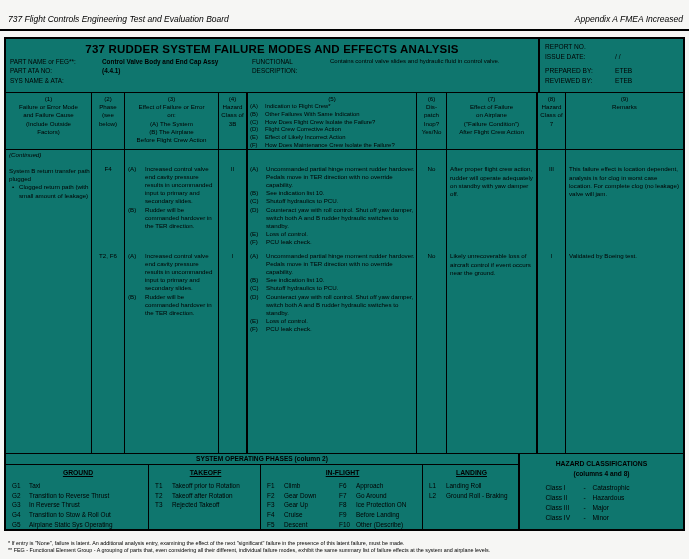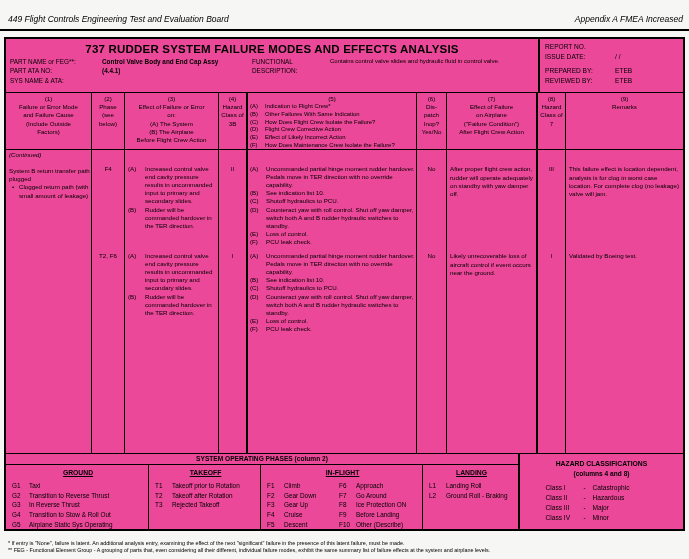--- a/index.html
+++ b/index.html
@@ -5,21 +5,21 @@
   * { margin:0; padding:0; box-sizing:border-box; }
   html,body { width:689px; height:559px; background:#f6f6f4; }
   body { font-family:"Liberation Sans", sans-serif; color:#000; position:relative; overflow:hidden; }
   .pre { white-space:pre-line; }
 
   
   .page-header { position:absolute; top:14px; left:8px; width:675px; display:flex; justify-content:space-between; font-style:italic; font-size:8.5px; }
   .header-rule { position:absolute; top:29px; left:0; width:689px; height:2px; background:#000; }
 
   
-  .main-table { position:absolute; top:37px; left:4px; width:681px; border:2px solid #000; background:#ec4899; }
+  .main-table { position:absolute; top:37px; left:4px; width:681px; border:2px solid #000; background:#0f766e; }
 
   
   .title-block { display:flex; height:54px; border-bottom:1px solid #000; }
   .tb-left { flex:1; padding:2px 4px 0 4px; }
   .tb-title { text-align:center; font-weight:bold; font-size:11.5px; letter-spacing:.2px; margin-top:2px; }
   .tb-lines { font-size:6.4px; margin-top:2px; line-height:1.45; }
   .tb-row { display:flex; }
   .tb-label { width:92px; flex:none; }
   .tb-value { width:150px; flex:none; font-weight:bold; }
   .tb-flabel { width:78px; flex:none; }
@@ -82,21 +82,21 @@
   .hz-row .cl { width:38px; flex:none; }
   .hz-row .dash { width:9px; flex:none; }
 
   
   .footnotes { position:absolute; top:540px; left:8px; width:676px; font-size:5.4px; line-height:1.35; }
 </style>
 </head>
 <body>
 
 <div class="page-header">
-  <span>449 Flight Controls Engineering Test and Evaluation Board</span>
+  <span>737 Flight Controls Engineering Test and Evaluation Board</span>
   <span>Appendix A   FMEA Increased</span>
 </div>
 <div class="header-rule"></div>
 
 <div class="main-table">
 
   <div class="title-block">
     <div class="tb-left">
       <div class="tb-title">737 RUDDER SYSTEM FAILURE MODES AND EFFECTS ANALYSIS</div>
       <div class="tb-lines">

